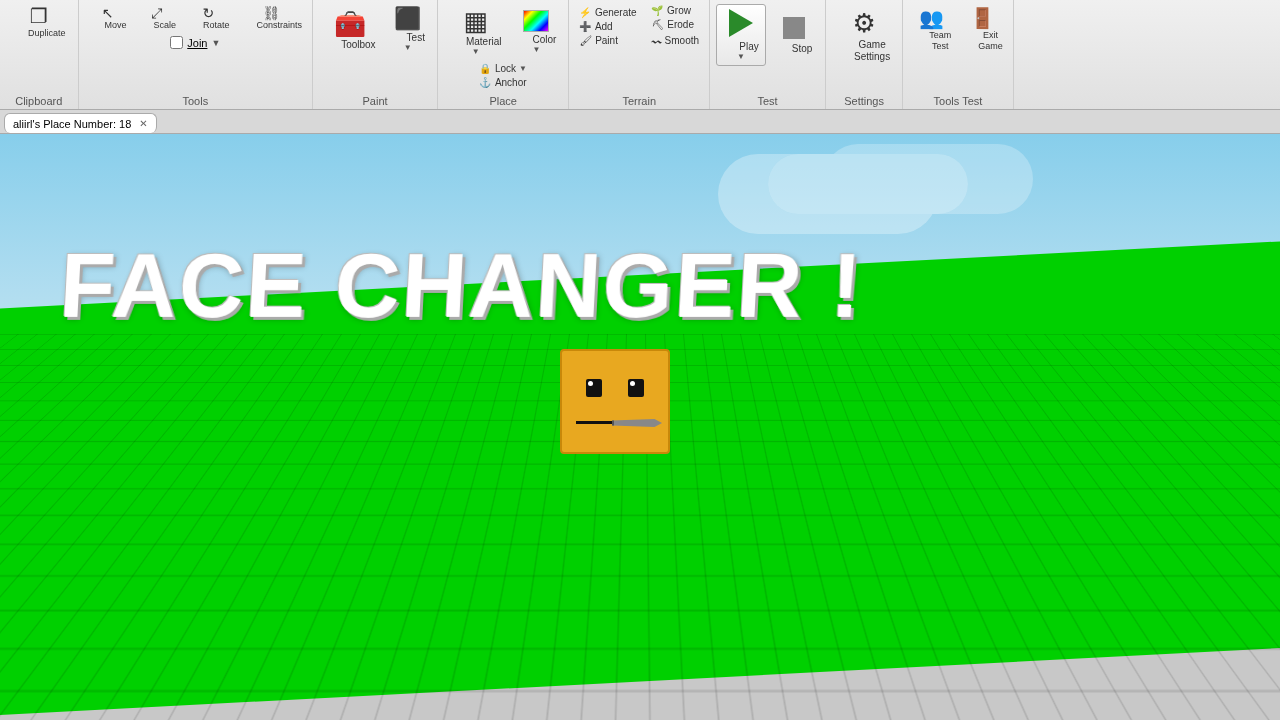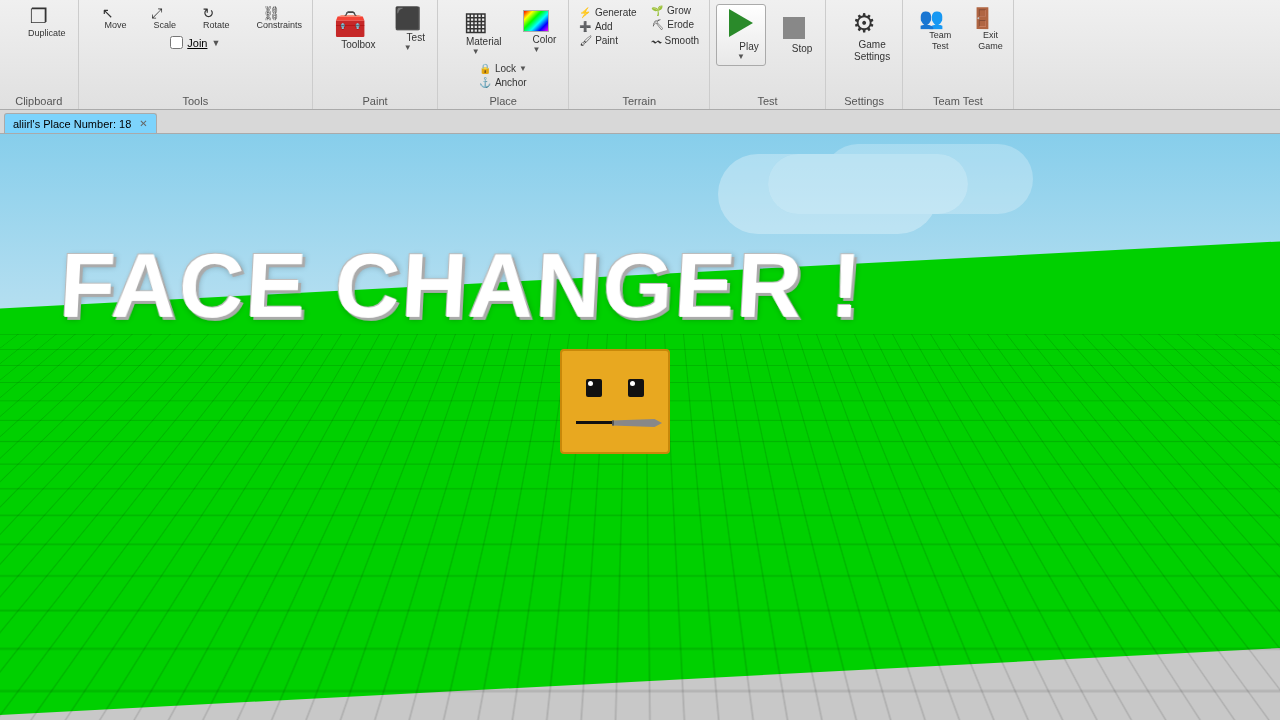--- a/index.html
+++ b/index.html
@@ -126,21 +126,22 @@
       border: 1px solid #aaa;
       border-bottom: none;
       border-radius: 3px 3px 0 0;
       padding: 0 8px;
       font-size: 11px;
       cursor: pointer;
       gap: 4px;
     }
 
     .tab-item.active {
-      background: #7dd3fc;
+      background: #ffffff;
+      border-radius: 6px;
     }
 
     .tab-close {
       font-size: 10px;
       color: #666;
       cursor: pointer;
       margin-left: 4px;
     }
 
     
@@ -440,21 +441,21 @@
     <div class="toolbar-row">
       <div class="toolbar-btn" style="min-width:44px">
         <span style="font-size:20px;">👥</span>
         <span class="toolbar-btn-label" style="text-align:center; line-height:1.2;">Team<br>Test</span>
       </div>
       <div class="toolbar-btn" style="min-width:44px">
         <span style="font-size:20px;">🚪</span>
         <span class="toolbar-btn-label" style="text-align:center; line-height:1.2;">Exit<br>Game</span>
       </div>
     </div>
-    <span class="toolbar-section-label">Team Test</span>
+    <span class="toolbar-section-label">Tools Test</span>
   </div>
 
 </div>
 
 <div id="tabbar">
   <div class="tab-item active">
     <span>aliirl's Place Number: 18</span>
     <span class="tab-close">✕</span>
   </div>
 </div>

